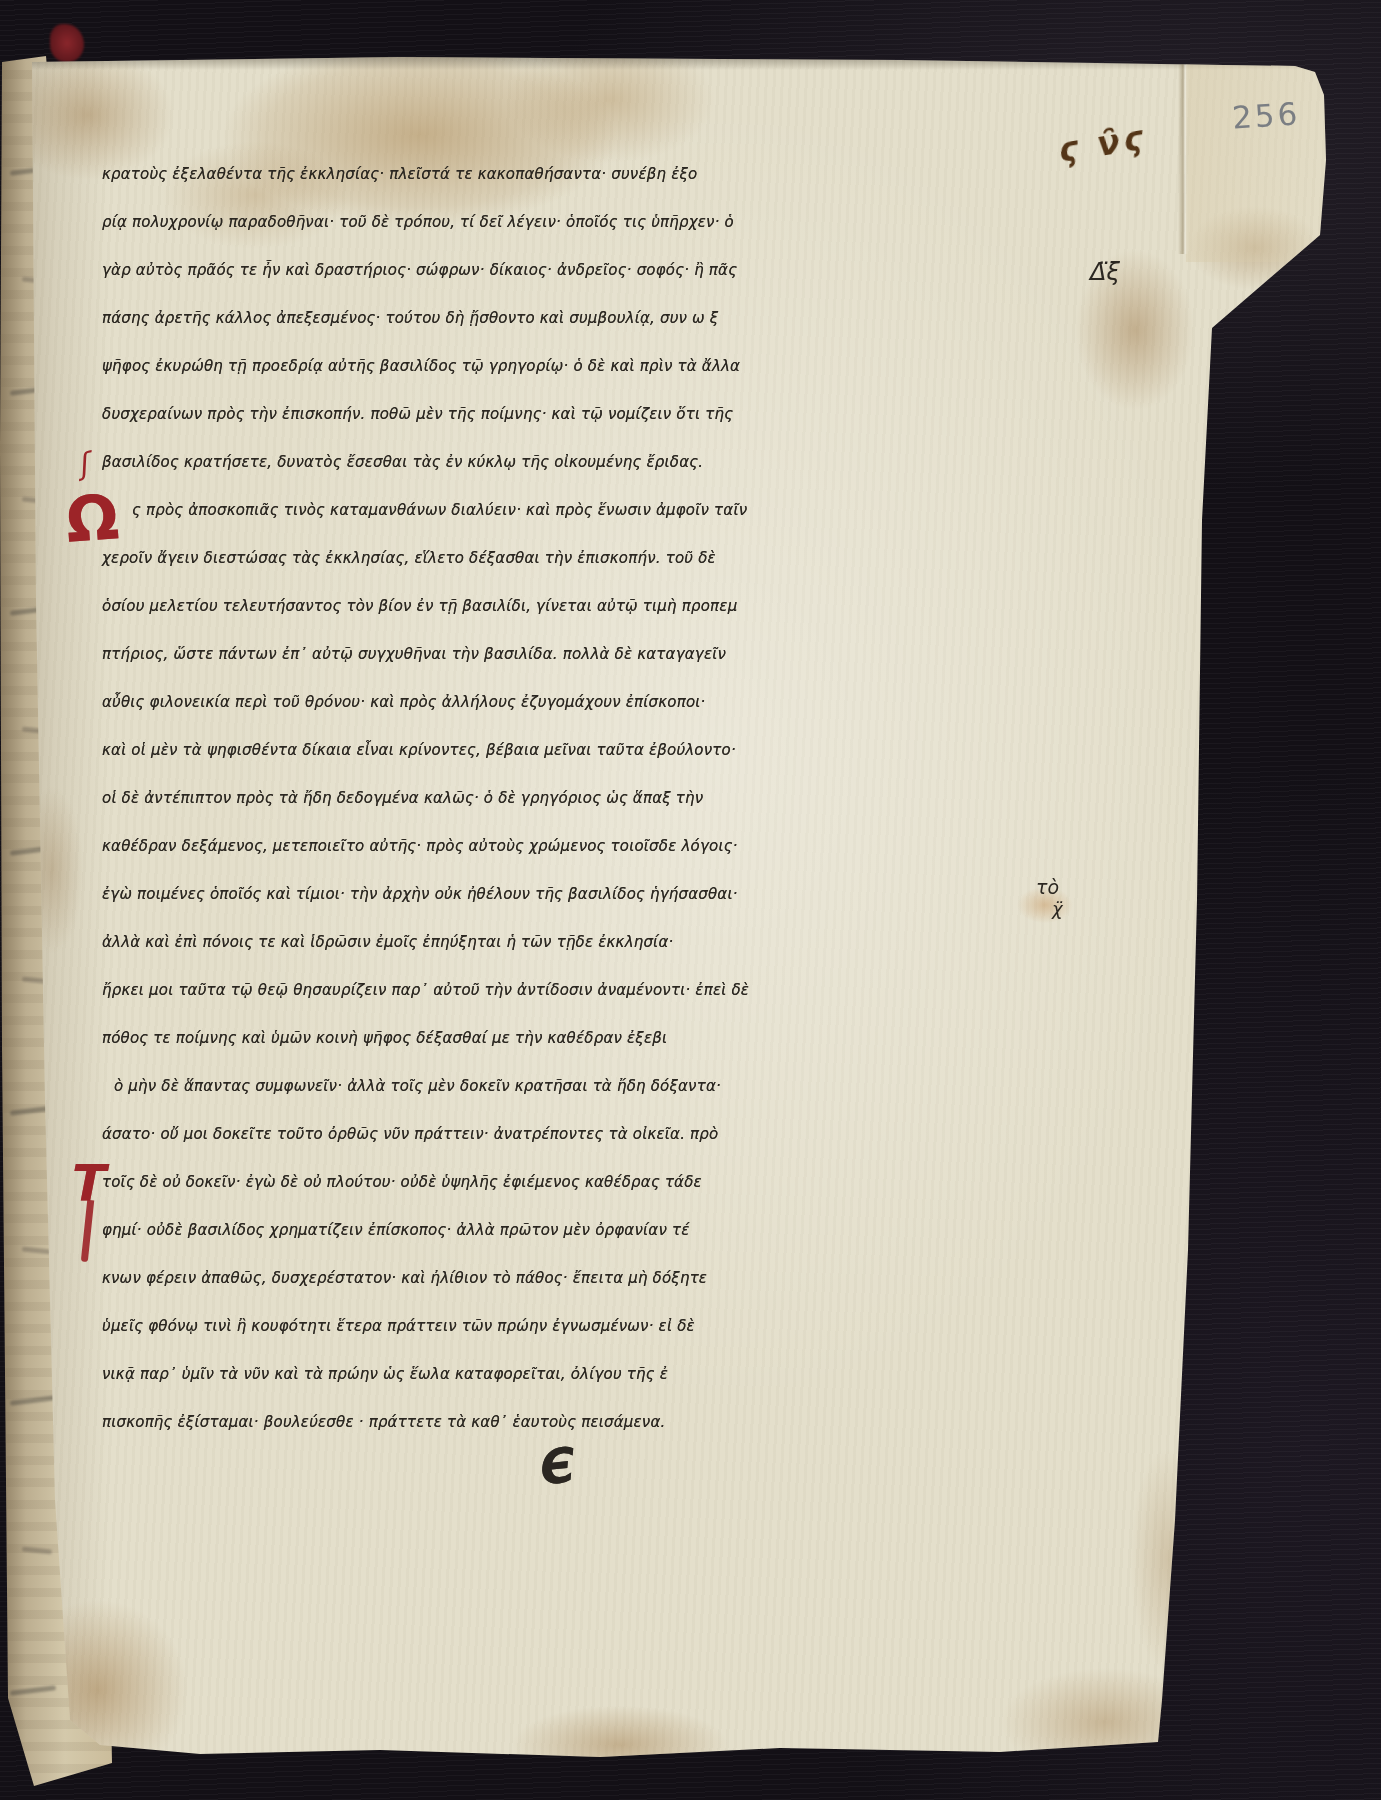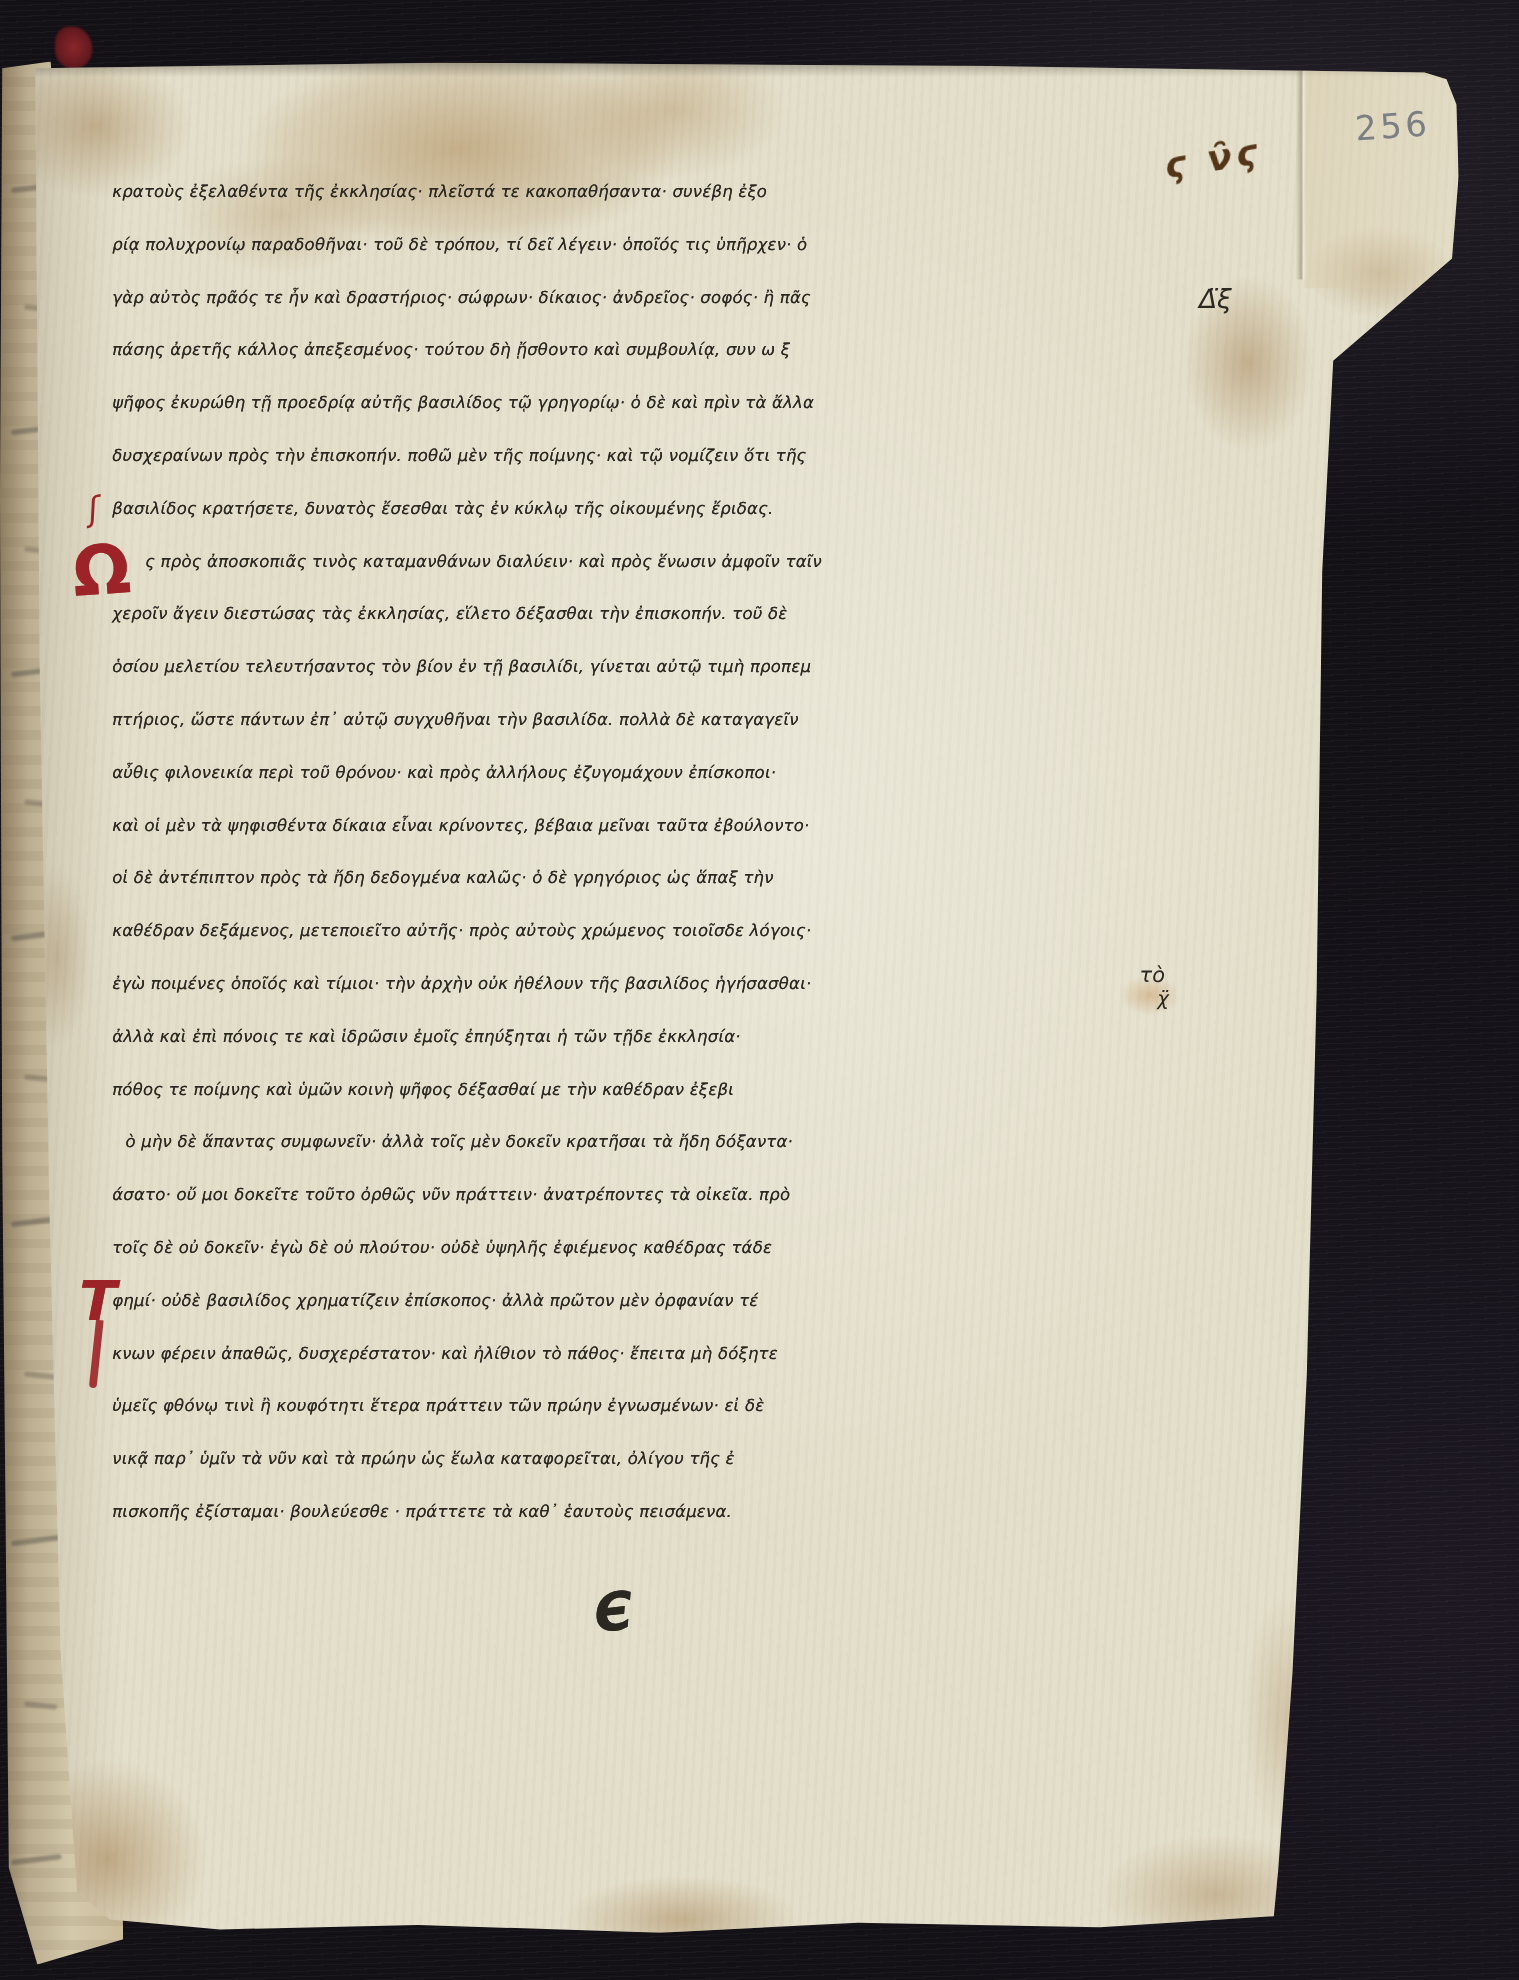--- a/index.html
+++ b/index.html
@@ -144,20 +144,21 @@
         <div class="tl ind">ς πρὸς ἀποσκοπιᾶς τινὸς καταμανθάνων διαλύειν· καὶ πρὸς ἕνωσιν ἀμφοῖν ταῖν</div>
         <div class="tl">χεροῖν ἄγειν διεστώσας τὰς ἐκκλησίας, εἵλετο δέξασθαι τὴν ἐπισκοπήν. τοῦ δὲ</div>
         <div class="tl">ὁσίου μελετίου τελευτήσαντος τὸν βίον ἐν τῇ βασιλίδι, γίνεται αὐτῷ τιμὴ προπεμ</div>
         <div class="tl">πτήριος, ὥστε πάντων ἐπ᾽ αὐτῷ συγχυθῆναι τὴν βασιλίδα. πολλὰ δὲ καταγαγεῖν</div>
         <div class="tl">αὖθις φιλονεικία περὶ τοῦ θρόνου· καὶ πρὸς ἀλλήλους ἐζυγομάχουν ἐπίσκοποι·</div>
         <div class="tl">καὶ οἱ μὲν τὰ ψηφισθέντα δίκαια εἶναι κρίνοντες, βέβαια μεῖναι ταῦτα ἐβούλοντο·</div>
         <div class="tl">οἱ δὲ ἀντέπιπτον πρὸς τὰ ἤδη δεδογμένα καλῶς· ὁ δὲ γρηγόριος ὡς ἅπαξ τὴν</div>
         <div class="tl">καθέδραν δεξάμενος, μετεποιεῖτο αὐτῆς· πρὸς αὐτοὺς χρώμενος τοιοῖσδε λόγοις·</div>
         <div class="tl">ἐγὼ ποιμένες ὁποῖός καὶ τίμιοι· τὴν ἀρχὴν οὐκ ἠθέλουν τῆς βασιλίδος ἡγήσασθαι·</div>
         <div class="tl">ἀλλὰ καὶ ἐπὶ πόνοις τε καὶ ἱδρῶσιν ἐμοῖς ἐπηύξηται ἡ τῶν τῇδε ἐκκλησία·</div>
+        <div class="tl">ἤρκει μοι ταῦτα τῷ θεῷ θησαυρίζειν παρ᾽ αὐτοῦ τὴν ἀντίδοσιν ἀναμένοντι· ἐπεὶ δὲ</div>
         <div class="tl">πόθος τε ποίμνης καὶ ὑμῶν κοινὴ ψῆφος δέξασθαί με τὴν καθέδραν ἐξεβι</div>
         <div class="tl ind2">ὸ μὴν δὲ ἅπαντας συμφωνεῖν· ἀλλὰ τοῖς μὲν δοκεῖν κρατῆσαι τὰ ἤδη δόξαντα·</div>
         <div class="tl">άσατο· οὔ μοι δοκεῖτε τοῦτο ὀρθῶς νῦν πράττειν· ἀνατρέποντες τὰ οἰκεῖα. πρὸ</div>
         <div class="tl">τοῖς δὲ οὐ δοκεῖν· ἐγὼ δὲ οὐ πλούτου· οὐδὲ ὑψηλῆς ἐφιέμενος καθέδρας τάδε</div>
         <div class="tl">φημί· οὐδὲ βασιλίδος χρηματίζειν ἐπίσκοπος· ἀλλὰ πρῶτον μὲν ὀρφανίαν τέ</div>
         <div class="tl">κνων φέρειν ἀπαθῶς, δυσχερέστατον· καὶ ἠλίθιον τὸ πάθος· ἔπειτα μὴ δόξητε</div>
         <div class="tl">ὑμεῖς φθόνῳ τινὶ ἢ κουφότητι ἕτερα πράττειν τῶν πρώην ἐγνωσμένων· εἰ δὲ</div>
         <div class="tl">νικᾷ παρ᾽ ὑμῖν τὰ νῦν καὶ τὰ πρώην ὡς ἕωλα καταφορεῖται, ὀλίγου τῆς ἐ</div>
         <div class="tl">πισκοπῆς ἐξίσταμαι· βουλεύεσθε     · πράττετε τὰ καθ᾽ ἑαυτοὺς πεισάμενα.</div>
       </div>

